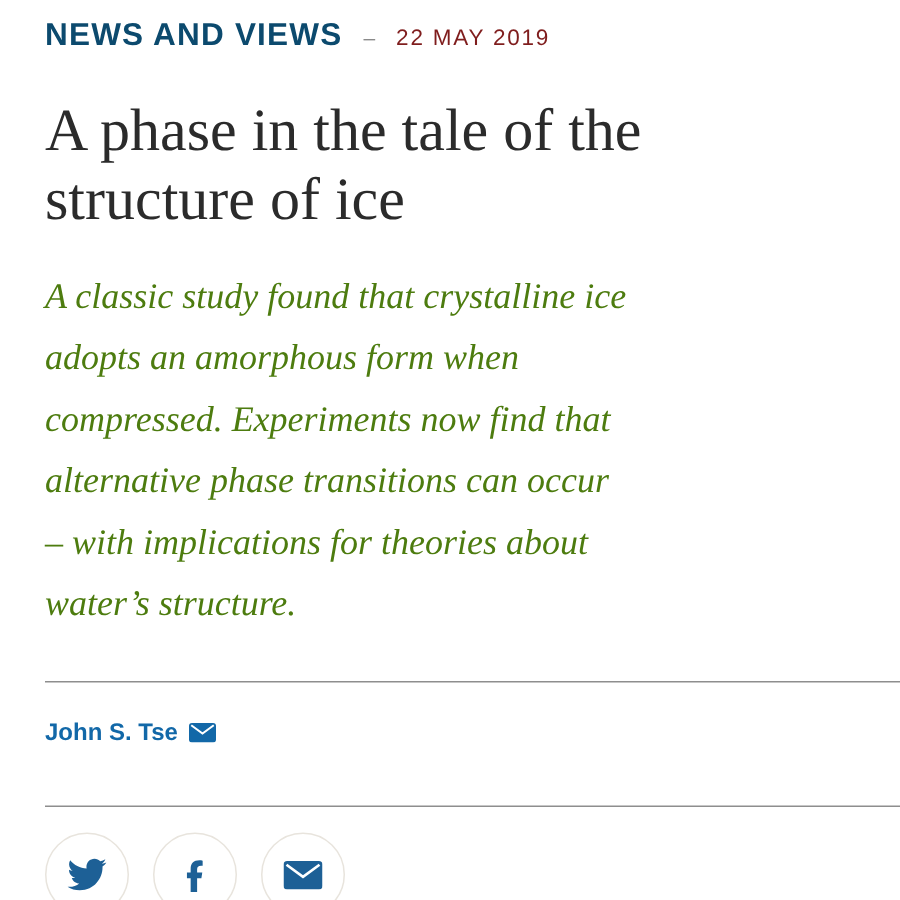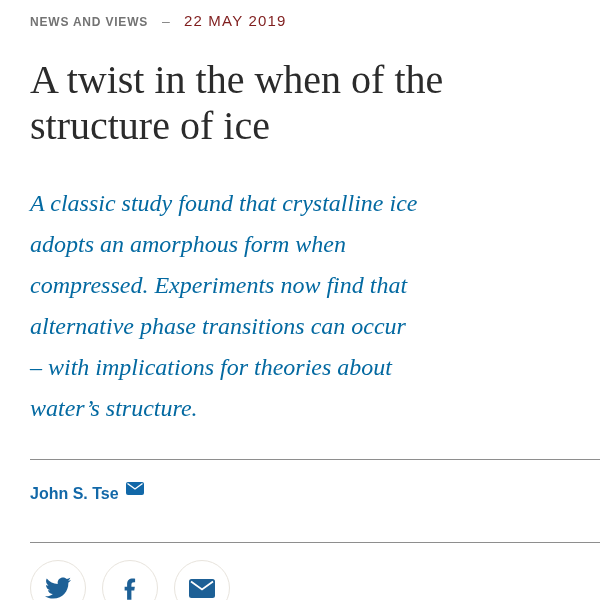--- a/index.html
+++ b/index.html
@@ -15,24 +15,24 @@
     position: relative;
     background: #ffffff;
   }
   
   .kicker-row {
     display: flex;
     align-items: baseline;
     gap: 14px;
   }
   .kicker {
-    font-size: 12px;
+    font-size: 21px;
     font-weight: 700;
     letter-spacing: 0.8px;
-    color: #737373;
+    color: #0c4a6e;
     text-transform: uppercase;
     text-decoration: none;
     cursor: pointer;
   }
   .kicker-sep {
     color: #8a8a8a;
     font-size: 14px;
   }
   .pub-date {
     font-size: 15px;
@@ -46,42 +46,42 @@
     font-family: "Liberation Serif", serif;
     font-weight: 400;
     font-size: 40px;
     line-height: 46px;
     color: #2b2b2b;
     white-space: pre-line;
     width: 500px;
   }
   
   .standfirst {
-    margin-top: 34px;
+    margin-top: 22px;
     font-family: "Liberation Serif", serif;
     font-style: italic;
     font-size: 24px;
     line-height: 41px;
-    color: #0369a1;
+    color: #4d7c0f;
     white-space: pre-line;
     width: 510px;
   }
   
   .divider {
     border: none;
     border-top: 1px solid #8e8e8e;
     width: 570px;
   }
   .divider-1 { margin-top: 30px; }
   .divider-2 { margin-top: 39px; }
   
   .author-row {
     margin-top: 25px;
     display: flex;
-    align-items: flex-start;
+    align-items: flex-end;
     gap: 7px;
   }
   .author-link {
     font-size: 16px;
     font-weight: 600;
     color: #1268a8;
     text-decoration: none;
     cursor: pointer;
   }
   .author-mail {
@@ -113,21 +113,21 @@
 <body>
 
 <div class="page">
 
   <div class="kicker-row">
     <a class="kicker">NEWS AND VIEWS</a>
     <span class="kicker-sep">–</span>
     <span class="pub-date">22 MAY 2019</span>
   </div>
 
-  <h1 class="title">A twist in the when of the
+  <h1 class="title">A phase in the tale of the
 structure of ice</h1>
 
   <p class="standfirst">A classic study found that crystalline ice
 adopts an amorphous form when
 compressed. Experiments now find that
 alternative phase transitions can occur
 – with implications for theories about
 water’s structure.</p>
 
   <hr class="divider divider-1">

